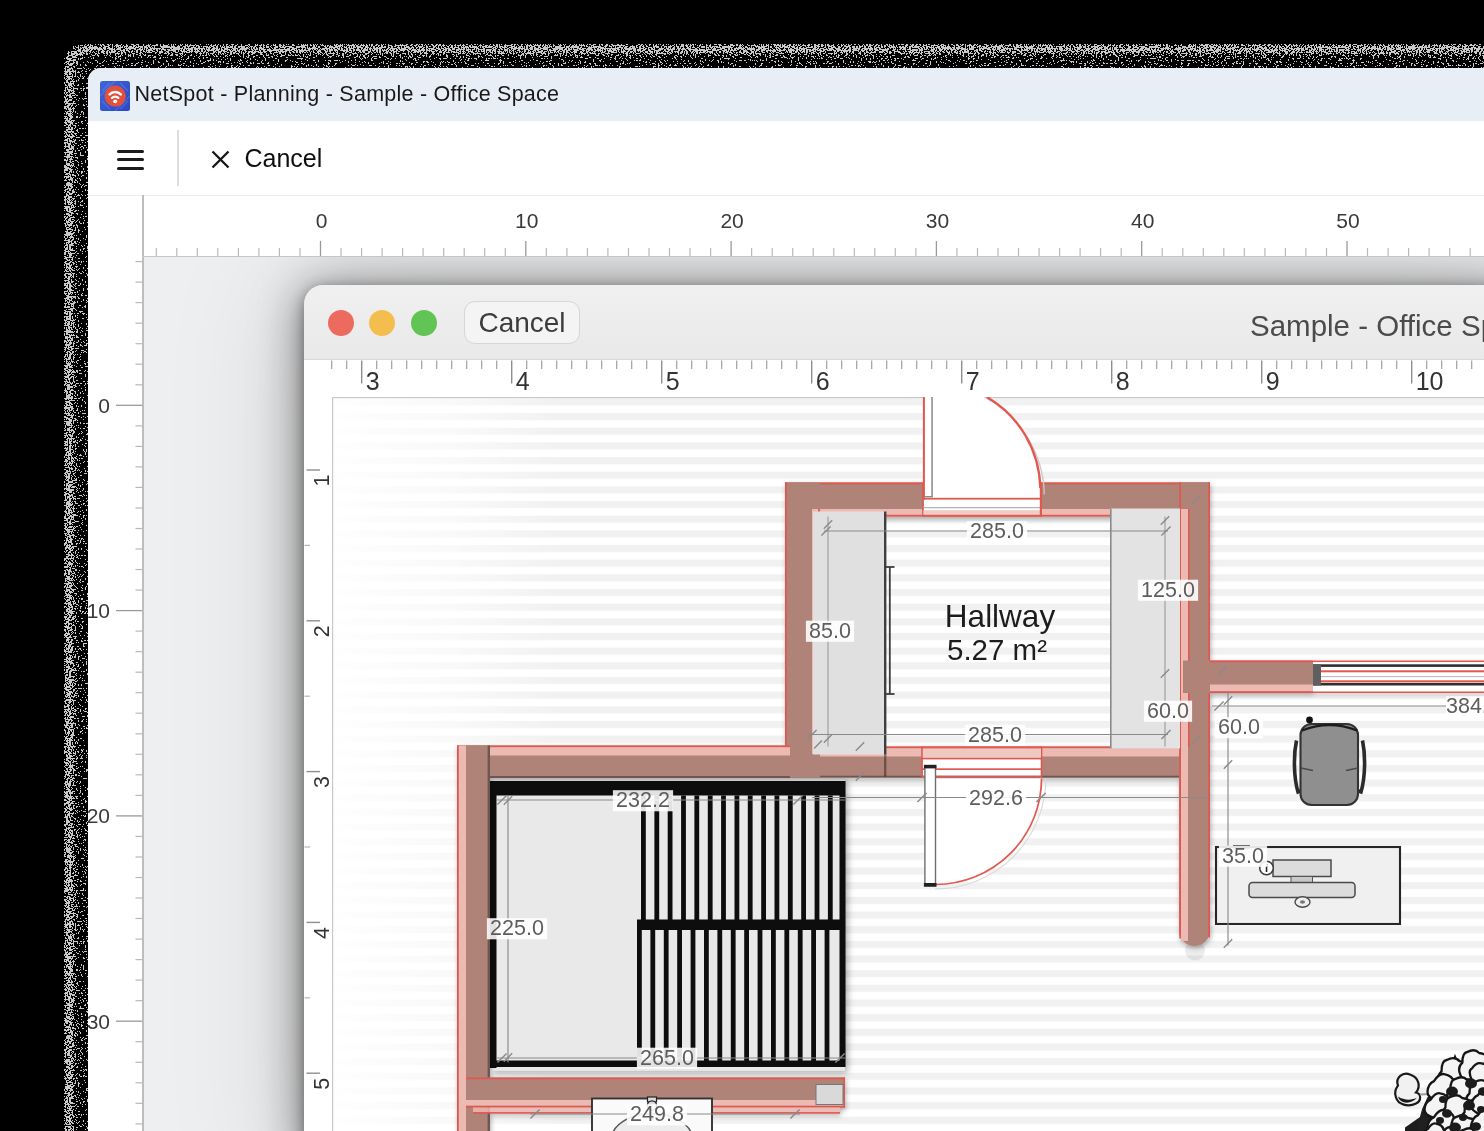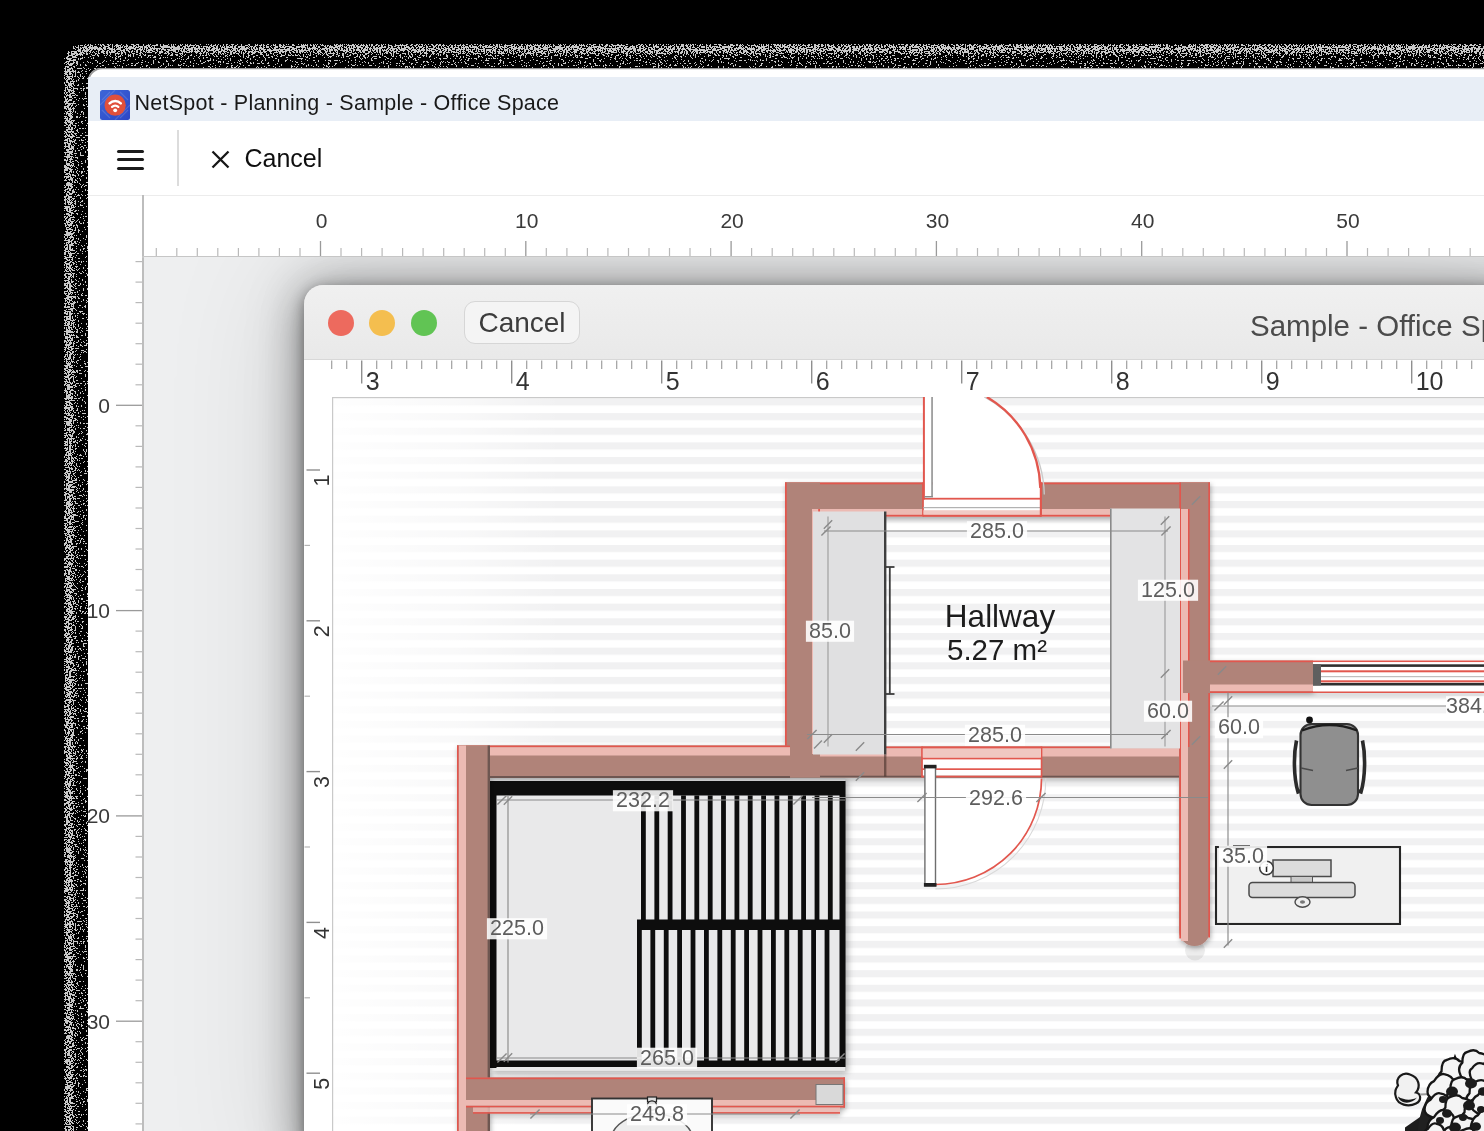--- a/index.html
+++ b/index.html
@@ -2,21 +2,21 @@
 <html><head>
 <meta charset="utf-8">
 <style>
   html,body{margin:0;padding:0;width:1484px;height:1131px;overflow:hidden;background:#000;}
   *{box-sizing:border-box;font-family:"Liberation Sans",sans-serif;}
   #stage{position:relative;width:1484px;height:1131px;background:#000;}
   #noisefx{position:absolute;left:0;top:0;}
   #win{position:absolute;left:88px;top:68px;width:1396px;height:1063px;
        background:#fff;border-radius:13px 0 0 0;overflow:hidden;
        box-shadow:inset 1.2px 1.2px 0 rgba(125,125,125,.8);}
-  #titlebar{position:absolute;left:0;top:9px;width:100%;height:52.5px;background:#e8eef6;}
+  #titlebar{position:absolute;left:0;top:0;width:100%;height:52.5px;background:#e8eef6;}
   #appicon{position:absolute;left:11.5px;top:12.5px;width:30px;height:30px;}
   #apptitle{position:absolute;left:46.5px;top:0;height:52.5px;line-height:53px;
             font-size:21.5px;letter-spacing:0.25px;color:#191919;white-space:nowrap;}
   #toolbar{position:absolute;left:0;top:52.5px;width:100%;height:74.5px;background:#fff;}
   .hbar{position:absolute;left:28.5px;width:27px;height:3.1px;background:#1c1c1c;border-radius:1.5px;}
   #tsep{position:absolute;left:89px;top:9px;width:1.5px;height:56px;background:#dcdcdc;}
   #xic{position:absolute;left:123px;top:29px;width:19px;height:19px;}
   #cancelTxt{position:absolute;left:156.5px;top:0;height:74.5px;line-height:75px;font-size:25px;color:#0e0e0e;}
   #hruler{position:absolute;left:0;top:127px;width:100%;height:62px;background:#fff;border-top:1px solid #ececec;}
   #vruler{position:absolute;left:0;top:189px;width:54.8px;height:874px;background:#fff;}

